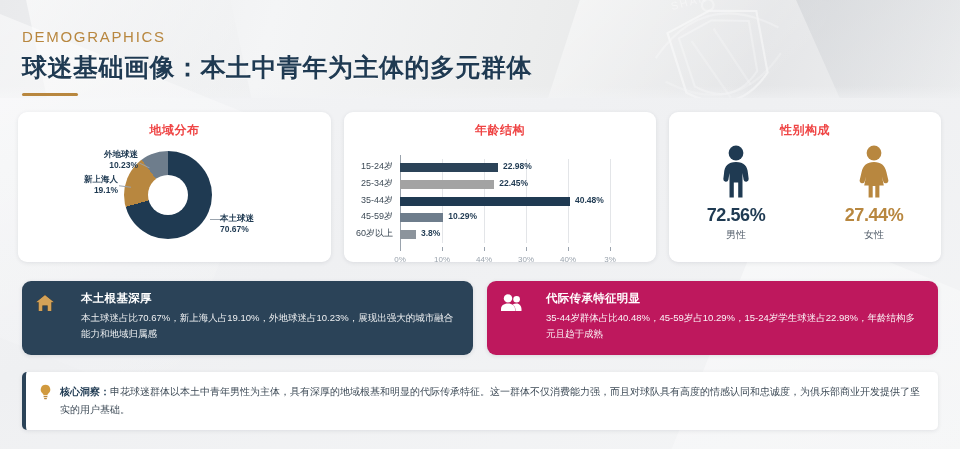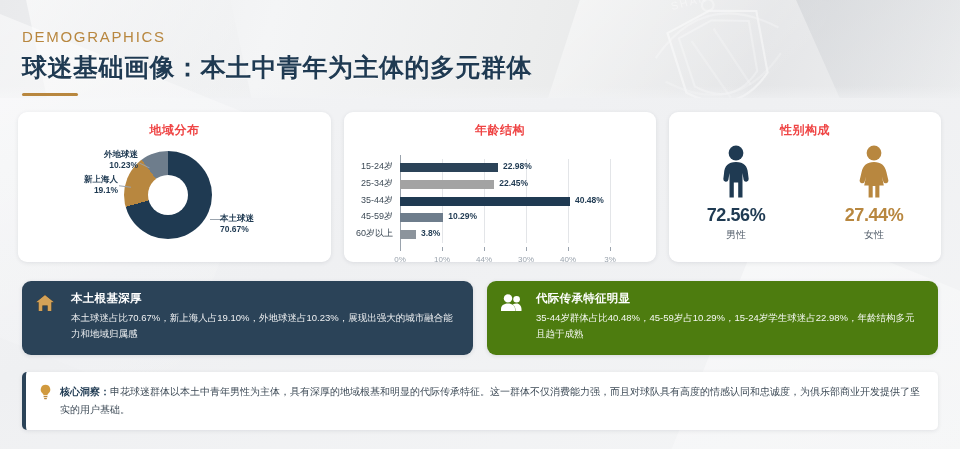--- a/index.html
+++ b/index.html
@@ -141,25 +141,25 @@
   .gender-pct.female { color: #b8873f; }
   .gender-name { font-size: 10px; color: #56616d; margin-top: 2px; }
 
   
   .cards {
     position: absolute; left: 22px; top: 281px; width: 916px; height: 74px;
     display: flex; gap: 14px; z-index: 4;
   }
   .card {
     flex: 1; border-radius: 9px; padding: 10px 14px 10px 13px;
-    display: flex; gap: 14px; color: #fff;
+    display: flex; gap: 24px; color: #fff;
     box-shadow: 0 1px 4px rgba(40,50,65,.12);
   }
   .card-navy { background: #2b4358; }
-  .card-gold { background: #4d7c0f; }
+  .card-gold { background: #be185d; }
   .card-icon { flex: 0 0 22px; padding-top: 2px; }
   .card-icon svg { display: block; }
   .card-title { font-size: 11.5px; font-weight: 700; letter-spacing: .3px; }
   .card-text { font-size: 9.5px; line-height: 1.65; margin-top: 4px; color: rgba(255,255,255,.92); }
   .card-gold .card-text { color: rgba(255,255,255,.95); }
 
   
   .insight {
     position: absolute; left: 22px; top: 372px; width: 916px; height: 58px;
     background: #fff; border-left: 4px solid #2b4358; border-radius: 5px;

